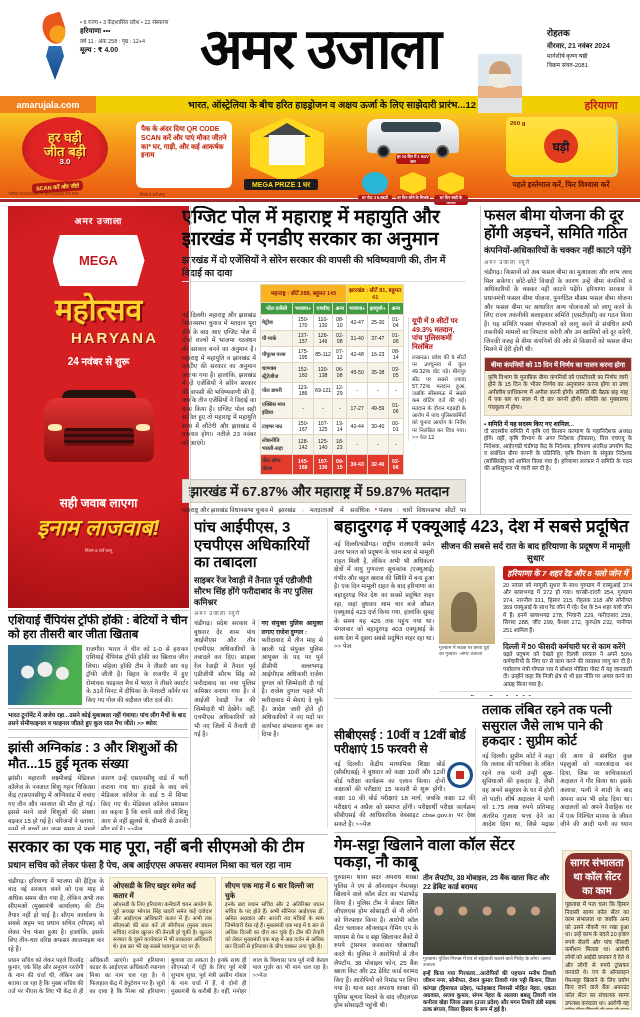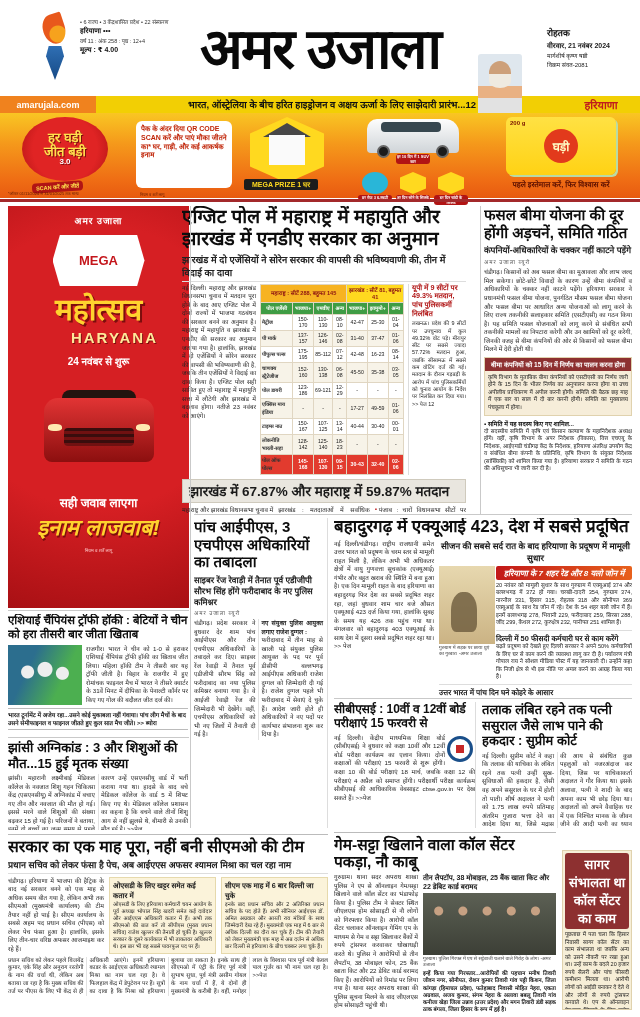--- a/index.html
+++ b/index.html
@@ -51,39 +51,39 @@
   .suv:before { content:""; position:absolute; left:14px; top:3px; width:60px; height:10px; background:#37474f; border-radius:4px; }
   .suv .w1,.suv .w2 { position:absolute; bottom:-5px; width:13px; height:13px; background:#1b1b1b; border-radius:50%; border:2px solid #666; }
   .w1{ left:10px; } .w2{ right:10px; }
   .g-minirow { display:flex; justify-content:center; gap:4px; margin-top:8px; }
   .mini { width:34px; text-align:center; }
   .mini .ico { width:26px; height:22px; margin:0 auto; background:#ffd91f; clip-path:polygon(50% 0,100% 25%,100% 75%,50% 100%,0 75%,0 25%); }
   .mini .ico.sc { background:#29b6d8; border-radius:50%; clip-path:none; }
   .mini .cap { font-size:4px; font-weight:bold; color:#fff; background:#b11414; border-radius:3px; margin-top:1px; padding:0 1px; }
   .g-right { flex:1; position:relative; text-align:center; }
   .soap { width:110px; height:58px; margin:0 auto; background:linear-gradient(#ffe143,#ffd214); border-radius:6px; position:relative; box-shadow:2px 2px 0 #b9dba4; }
-  .soap .rc { position:absolute; left:38px; top:12px; width:34px; height:34px; background:#e23a1c; border-radius:50%; display:flex; align-items:center; justify-content:center; color:#fef9c3; font-weight:800; font-size:12px;text-align:center; }
+  .soap .rc { position:absolute; left:38px; top:12px; width:34px; height:34px; background:#e23a1c; border-radius:50%; display:flex; align-items:center; justify-content:center; color:#0f172a; font-weight:800; font-size:12px;text-align:center; }
   .soap .g200 { position:absolute; left:4px; top:3px; font-size:6px; font-weight:bold; color:#7a1600; }
   .g-tag { margin-top:4px; font-size:7.5px; font-weight:800; color:#5c1000; }
   .g-terms { position:absolute; left:140px; bottom:1px; font-size:4px; color:#5c1a00; }
 
   .redrule { position:absolute; left:0; top:199px; width:640px; height:3px; background:#a3292b; }
 
   
   .art { position:absolute; overflow:hidden; }
   .art h3 { font-weight:800; color:#0d0d0d; }
   .subhead { font-weight:bold; color:#222; }
   .byline { font-size:5.5px; color:#555; letter-spacing:1px; margin:2px 0; }
   .bodytxt { font-size:6.2px; line-height:1.38; text-align:justify; color:#222; }
   .divider { position:absolute; background:#c9c9c9; }
 
   
   #lead h3 { font-size:19px; line-height:1.15; }
   #lead .subhead { font-size:9.5px; margin:3px 0 2px; border-bottom:1px solid #ddd; padding-bottom:2px; }
-  .lead-row { display:flex; gap:4px; }
+  .lead-row { display:flex; gap:4px;align-items:center; }
   .lead-body { width:74px; }
   .up-box { width:58px; border-left:1px solid #ddd; padding-left:3px; }
   .up-title { color:#b01515; font-weight:800; font-size:7.2px; line-height:1.2; margin-bottom:2px; }
   .up-body { font-size:5.4px; line-height:1.35; text-align:justify; }
 
   .poll-table { flex:1; border-collapse:collapse; font-size:5.2px; height:max-content; }
   .poll-table th,.poll-table td { border:0.5px solid #e0d6c2; padding:1.5px 1px; text-align:center; }
   .poll-table .grp th { font-weight:800; font-size:5.6px; }
   .poll-table .maha { background:#f7b322; color:#8c1212; }
   .poll-table .jhk { background:#ffd91f; color:#8c1212; }
@@ -111,21 +111,21 @@
   #transfers h3 { font-size:15px; line-height:1.18; }
   #transfers .subhead { font-size:8.4px; margin:3px 0 1px; }
   .twocol { column-count:2; column-gap:6px; column-rule:1px solid #e2e2e2; }
 
   
   #aqi h3 { font-size:17px; line-height:1.1; }
   .aqi-flex { display:flex; gap:5px; margin-top:3px; }
   .aqi-left { width:100px; }
   .aqi-right { flex:1; }
   .aqi-sub { font-size:8.6px; font-weight:bold; text-align:center; margin-bottom:2px; }
-  .aqi-mid { display:flex; gap:1px;justify-content:center; }
+  .aqi-mid { display:flex; gap:8px;justify-content:center; }
   .smog { width:56px; }
   .smog-ph { width:56px; height:78px; background:linear-gradient(#e7d8af,#cbb384); position:relative; }
   .smog-ph .rider { position:absolute; left:12px; top:26px; width:26px; height:40px; background:#6b5a3c; border-radius:45% 45% 20% 20%; opacity:.8; }
   .caption { font-size:4.8px; color:#444; line-height:1.25; margin-top:1px; }
   .aqi-stack { flex:1; }
   .ribbon { background:linear-gradient(90deg,#c21818,#e8611c); color:#fff; font-weight:800; font-style:italic; font-size:8px; text-align:center; padding:1.5px 2px; border-radius:2px; }
   .wfh-t,.fog-t { font-weight:800; font-size:7.4px; margin-top:3px; border-top:1px solid #ddd; padding-top:2px; }
   .small6 { font-size:5.6px; line-height:1.35; text-align:justify; }
 
   
@@ -157,21 +157,21 @@
   #game h3 { font-size:15.5px; line-height:1.1; }
   .game-flex { display:flex; gap:5px; margin-top:3px; }
   .game-c1 { width:84px; }
   .game-c2 { flex:1; }
   .game-sub { font-weight:800; font-size:7px; margin-bottom:2px; }
   .arrest-ph { width:100%; height:62px; background:linear-gradient(#5c6054,#3c3f36); position:relative; }
   .arrest-ph:before { content:""; position:absolute; left:6px; top:10px; right:6px; height:16px;
     background:radial-gradient(circle at 8% 50%, #c7a183 0 4px, transparent 5px),radial-gradient(circle at 28% 50%, #c7a183 0 4px, transparent 5px),radial-gradient(circle at 48% 50%, #c7a183 0 4px, transparent 5px),radial-gradient(circle at 68% 50%, #c7a183 0 4px, transparent 5px),radial-gradient(circle at 88% 50%, #c7a183 0 4px, transparent 5px); }
   .bold-cap { font-size:5.6px; font-weight:bold; line-height:1.3; margin-top:2px; text-align:justify; }
   #sagar { background:#f6eed7; border:1px solid #e0d2ae; padding:2px; }
-  .sagar-t { background:#8d3030; color:#fff; font-weight:800; font-size:13px; text-align:center; border-radius:3px; padding:2px; }
+  .sagar-t { background:#8d3030; color:#fff; font-weight:800; font-size:10px; text-align:center; border-radius:10px; padding:2px; }
   .sagar-b { font-size:5.5px; line-height:1.38; text-align:justify; margin-top:2px; }
 
   
   #mega-ad { background:radial-gradient(circle at 50% 40%, #d61f23 0 55%, #a81014 100%); color:#fff; text-align:center; padding-top:8px; }
   .ma-brand { font-size:9px; font-weight:800; color:#fff; letter-spacing:1px; }
   .ma-mega { margin:8px auto 0; width:92px; background:#fff; color:#c4161c; font-weight:800; font-size:13px; padding:18px 0; clip-path:polygon(8% 0,92% 0,100% 50%,92% 100%,8% 100%,0 50%); }
   .ma-title { font-size:30px; font-weight:800; color:#ffd22e; text-shadow:2px 2px 0 #7d0d0d; margin-top:2px; }
   .ma-region { font-size:15px; font-weight:800; color:#ffe89a; letter-spacing:2px; text-shadow:1px 1px 0 #7d0d0d;padding-left:32px; }
   .ma-date { margin-top:8px; font-size:10px; font-weight:bold; }
   .ma-car { width:130px; height:96px; margin:14px auto 0; position:relative; }
@@ -477,21 +477,21 @@
     <div class="bodytxt">राजगीर। भारत ने चीन को 1-0 से हराकर एशियाई चैंपियंस ट्रॉफी हॉकी का खिताब जीत लिया। महिला हॉकी टीम ने तीसरी बार यह ट्रॉफी जीती है। बिहार के राजगीर में हुए रोमांचक फाइनल मैच में भारत ने तीसरे क्वार्टर के 31वें मिनट में दीपिका के पेनाल्टी कॉर्नर पर किए गए गोल की बदौलत जीत दर्ज की।</div>
   </div>
   <div class="bold-note">भारत टूर्नामेंट में अजेय रहा...उसने कोई मुकाबला नहीं गंवाया। पांच लीग मैचों के बाद उसने सेमीफाइनल व फाइनल जीतते हुए कुल सात मैच जीते। &gt;&gt; ब्योरा</div>
 </section>
 
 <section class="art" id="jhansi" style="left:8px; top:740px; width:180px; height:90px;">
   <h3>झांसी अग्निकांड : 3 और शिशुओं की मौत...15 हुई मृतक संख्या</h3>
   <div class="twocol bodytxt" style="margin-top:3px;">झांसी। महारानी लक्ष्मीबाई मेडिकल कॉलेज के नवजात शिशु गहन चिकित्सा केंद्र (एसएनसीयू) में अग्निकांड में बचाए गए तीन और नवजात की मौत हो गई। इससे मरने वाले शिशुओं की संख्या बढ़कर 15 हो गई है। परिजनों ने बताया, इनमें दो बच्चों का जन्म समय से पहले हुआ था। गलत तरीके से पेसेजरी के कारण उन्हें एसएनसीयू वार्ड में भर्ती कराया गया था। हादसे के बाद बचे मेडिकल कॉलेज के वार्ड 5 में शिफ्ट किए गए थे। मेडिकल कॉलेज प्रशासन का कहना है कि बचने वाले तीनों शिशु आग से नहीं झुलसे थे, बीमारी से उनकी मौत हुई है। &gt;&gt;पेज</div>
 </section>
 
-<section class="art" id="cbse" style="left:334px; top:702px; width:142px; height:126px; border-right:1px solid #ddd; padding-right:0;">
+<section class="art" id="cbse" style="left:334px; top:728px; width:142px; height:126px; border-right:1px solid #ddd; padding-right:0;">
   <h3>सीबीएसई : 10वीं व 12वीं बोर्ड परीक्षाएं 15 फरवरी से</h3>
   <div style="margin-top:3px;">
     <div class="cbse-logo"></div>
     <div class="bodytxt">नई दिल्ली। केंद्रीय माध्यमिक शिक्षा बोर्ड (सीबीएसई) ने बुधवार को कक्षा 10वीं और 12वीं बोर्ड परीक्षा कार्यक्रम का एलान किया। दोनों कक्षाओं की परीक्षाएं 15 फरवरी से शुरू होंगी। कक्षा 10 की बोर्ड परीक्षाएं 18 मार्च, जबकि कक्षा 12 की परीक्षाएं 4 अप्रैल को समाप्त होंगी। परीक्षार्थी परीक्षा कार्यक्रम सीबीएसई की आधिकारिक वेबसाइट cbse.gov.in पर देख सकते हैं। &gt;&gt;पेज</div>
   </div>
 </section>
 
 <section class="art" id="divorce" style="left:482px; top:702px; width:150px; height:126px;">
   <h3>तलाक लंबित रहने तक पत्नी ससुराल जैसे लाभ पाने की हकदार : सुप्रीम कोर्ट</h3>
   <div class="twocol bodytxt" style="margin-top:3px;">नई दिल्ली। सुप्रीम कोर्ट ने कहा कि तलाक की याचिका के लंबित रहने तक पत्नी उन्हीं सुख-सुविधाओं की हकदार है, जैसी वह अपने ससुराल के घर में होती तो पाती। शीर्ष अदालत ने पत्नी को 1.75 लाख रुपये प्रतिमाह अंतरिम गुजारा भत्ता देने का आदेश दिया था, जिसे मद्रास हाईकोर्ट ने घटाकर 80,000 रुपये प्रति माह कर दिया था। पीठ ने कहा कि हाईकोर्ट ने पति की आय से संबंधित कुछ पहलुओं को नजरअंदाज कर दिया, जिस पर याचिकाकर्ता अदालत ने गौर किया था। इसके अलावा, पत्नी ने शादी के बाद अपना काम भी छोड़ दिया था। अदालतों को अपने वैवाहिक घर में एक निश्चित मानक के जीवन जीने की आदी पत्नी का ध्यान रखना चाहिए। पीठ ने अंतरिम गुजारा भत्ता राशि बढ़ाकर 1.75 लाख रुपये प्रति कर दी। &gt;&gt;पेज</div>

